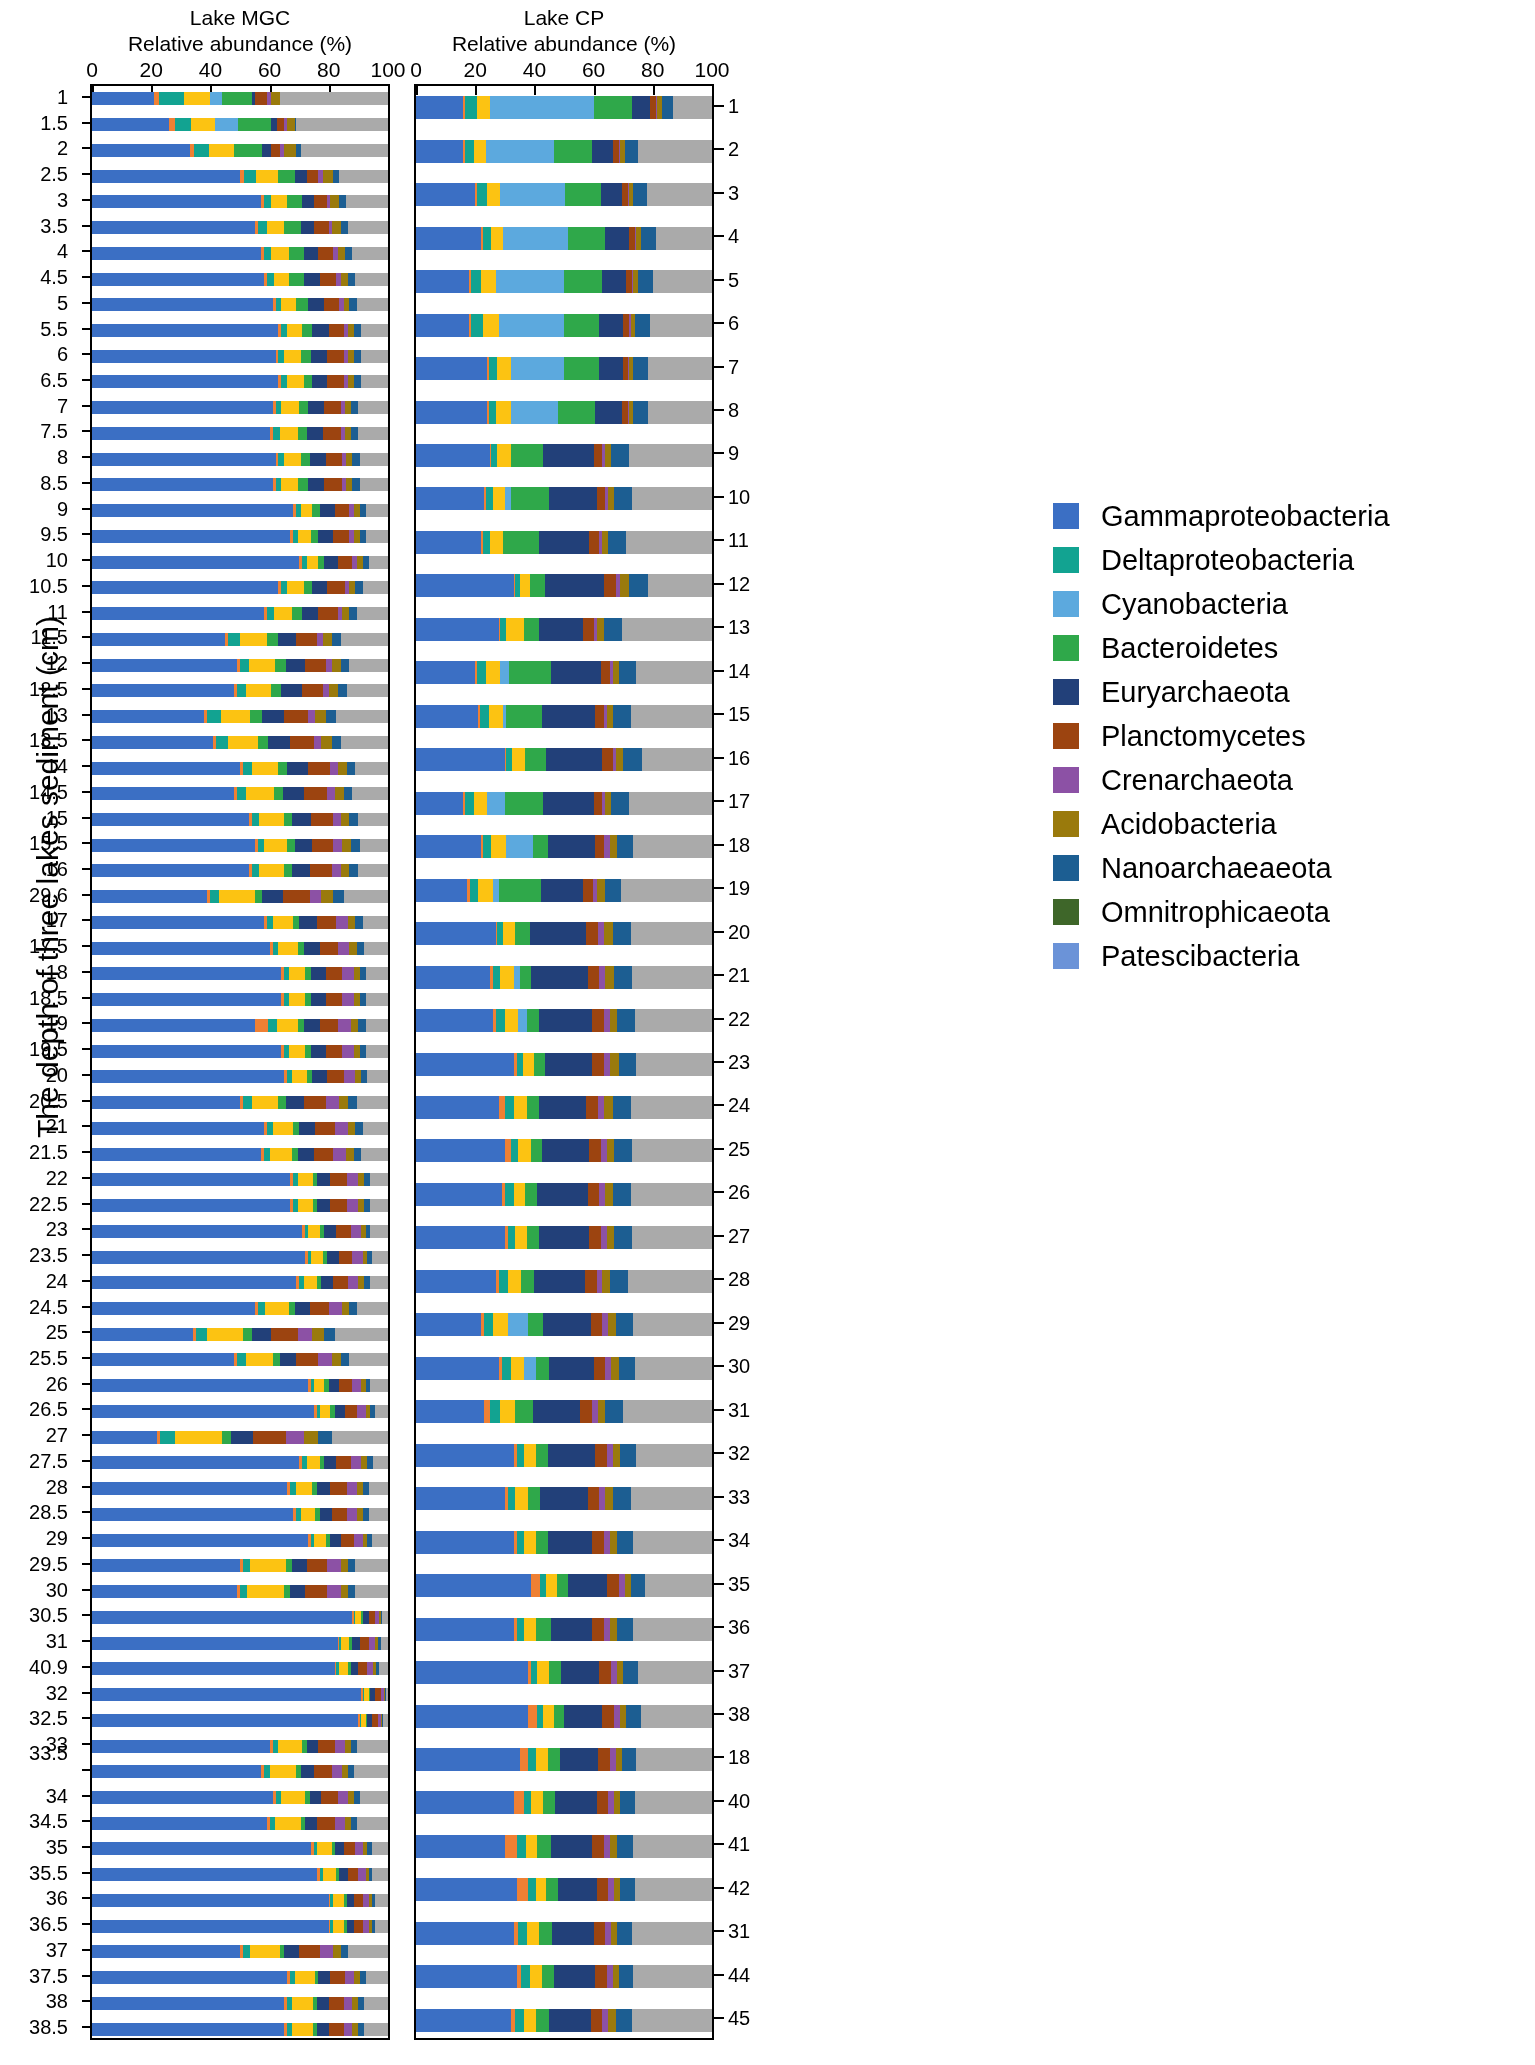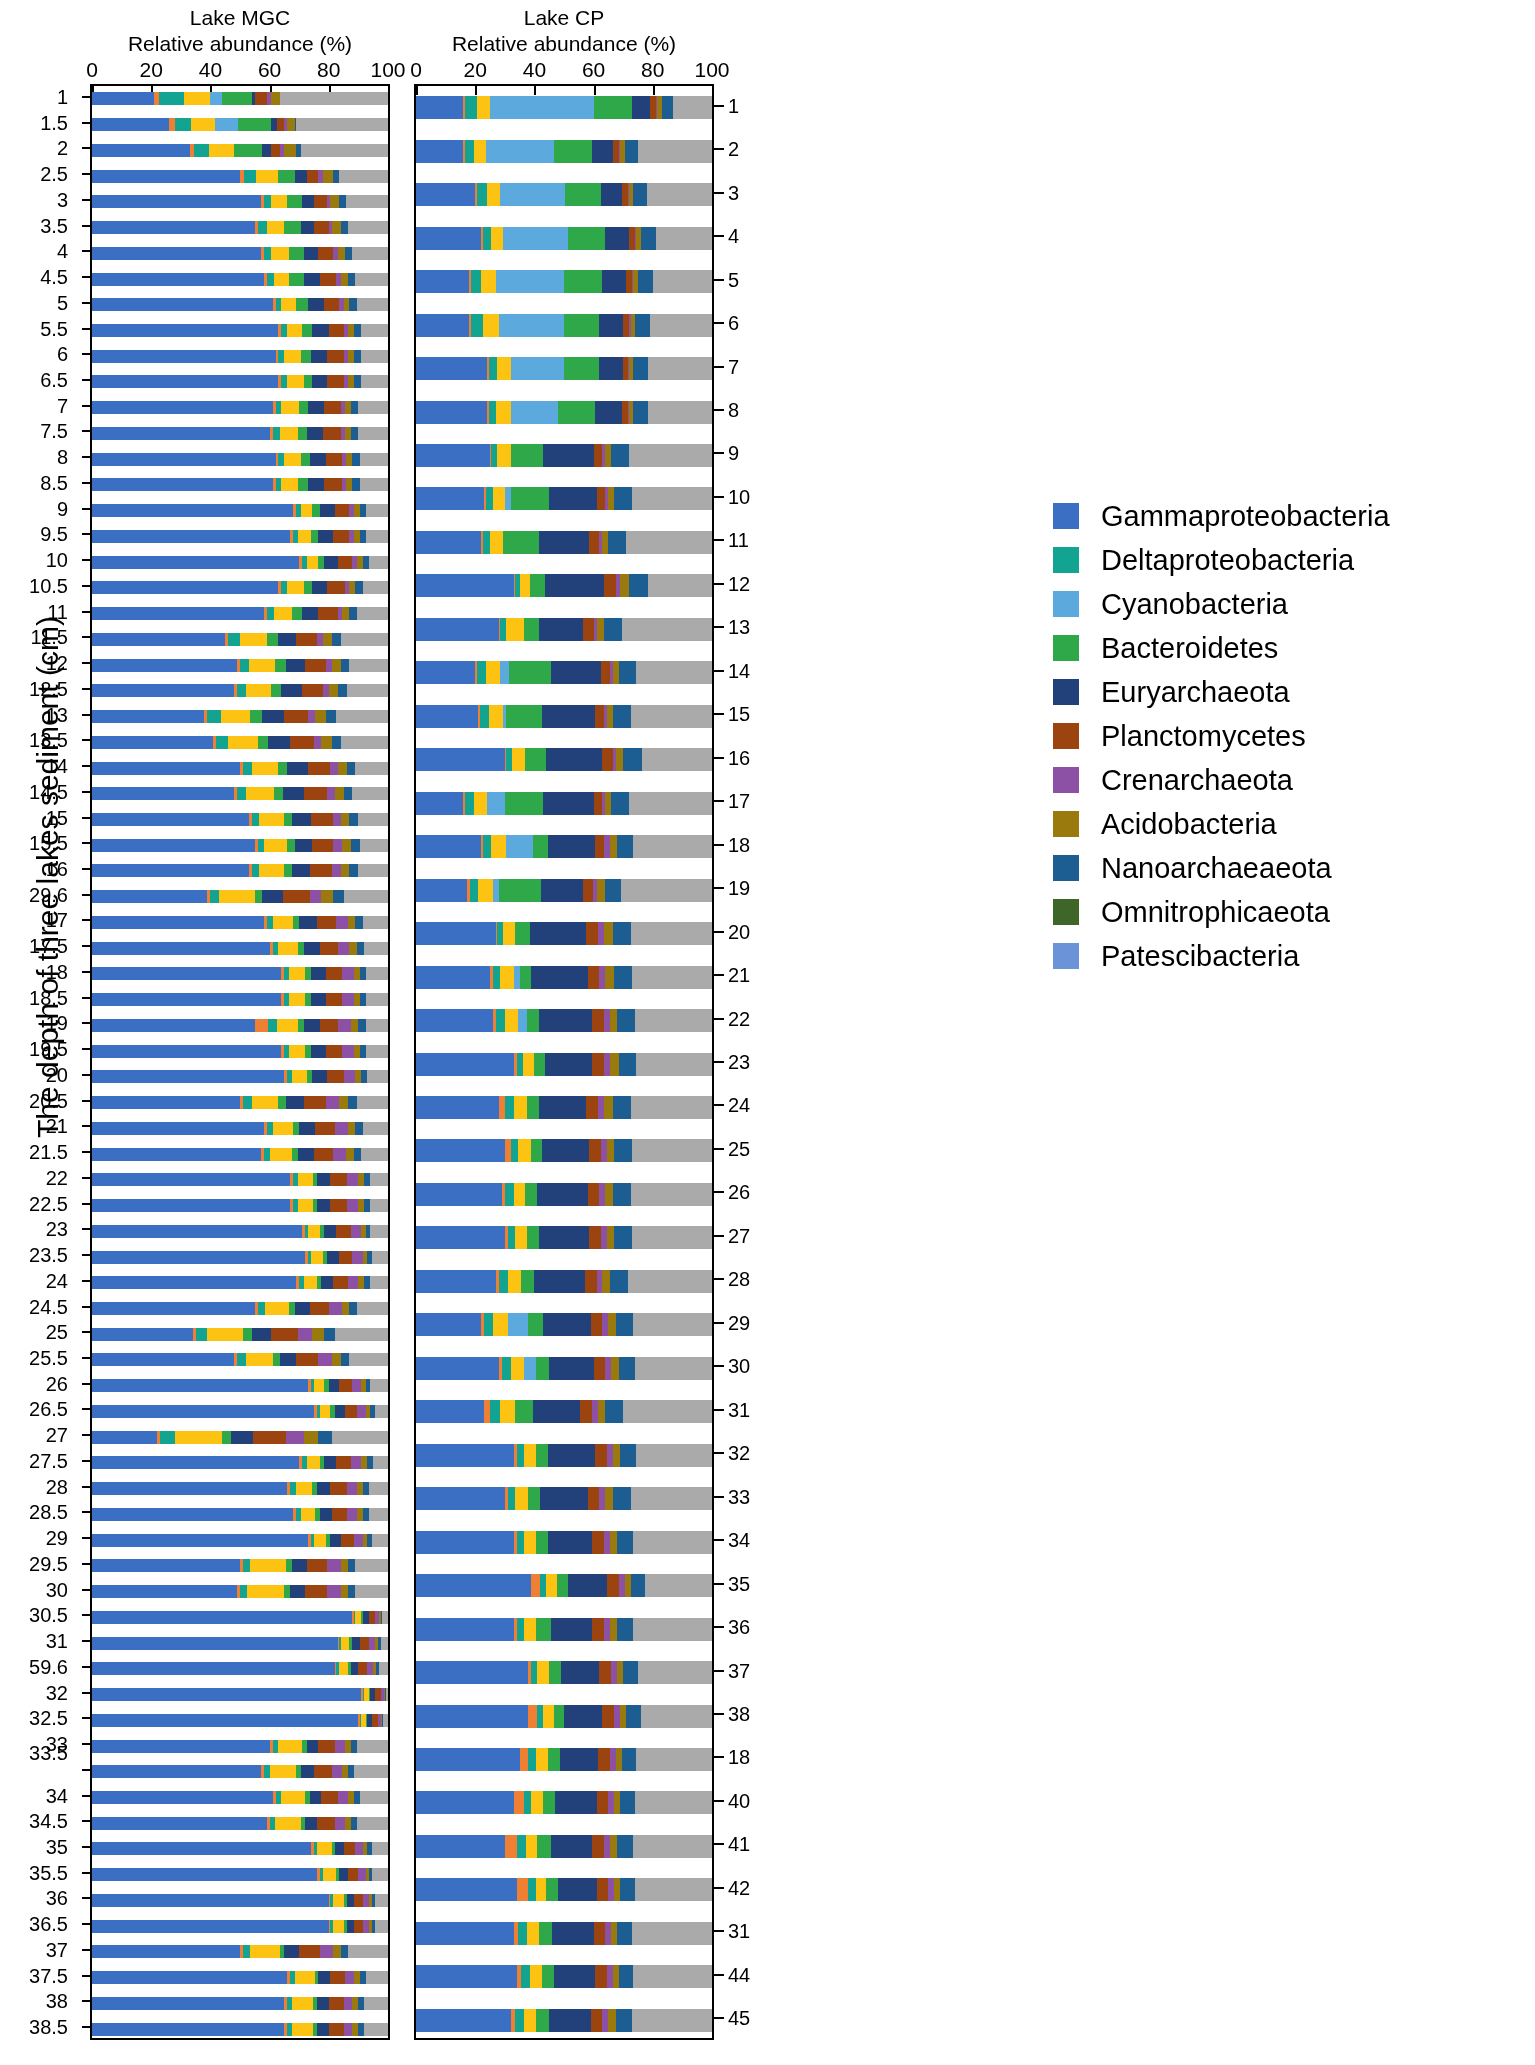--- a/index.html
+++ b/index.html
@@ -1473,21 +1473,21 @@
       <span style="top: 1325.45px;">26.5</span>
       <span style="top: 1351.18px;">27</span>
       <span style="top: 1376.92px;">27.5</span>
       <span style="top: 1402.66px;">28</span>
       <span style="top: 1428.39px;">28.5</span>
       <span style="top: 1454.13px;">29</span>
       <span style="top: 1479.87px;">29.5</span>
       <span style="top: 1505.61px;">30</span>
       <span style="top: 1531.34px;">30.5</span>
       <span style="top: 1557.08px;">31</span>
-      <span style="top: 1582.82px;">59.6</span>
+      <span style="top: 1582.82px;">40.9</span>
       <span style="top: 1608.55px;">32</span>
       <span style="top: 1634.29px;">32.5</span>
       <span style="top: 1660.03px;">33</span>
       <span style="top: 1669px;">33.5</span>
       <span style="top: 1711.5px;">34</span>
       <span style="top: 1737.24px;">34.5</span>
       <span style="top: 1762.97px;">35</span>
       <span style="top: 1788.71px;">35.5</span>
       <span style="top: 1814.45px;">36</span>
       <span style="top: 1840.18px;">36.5</span>

